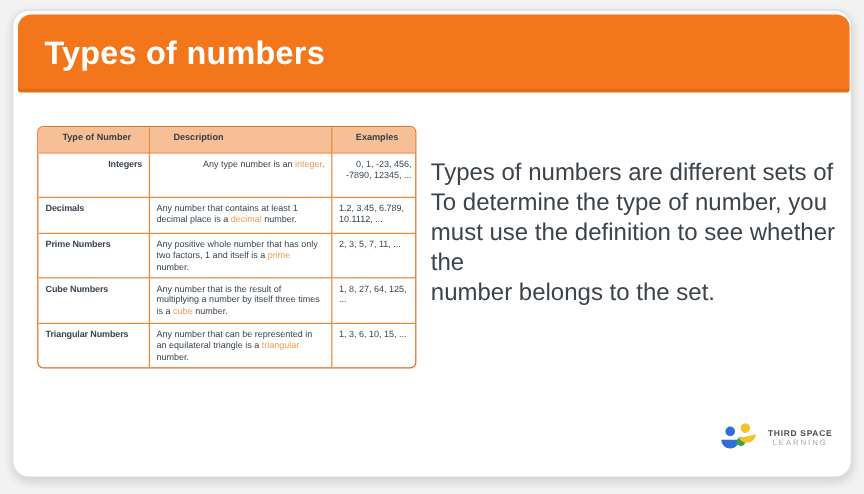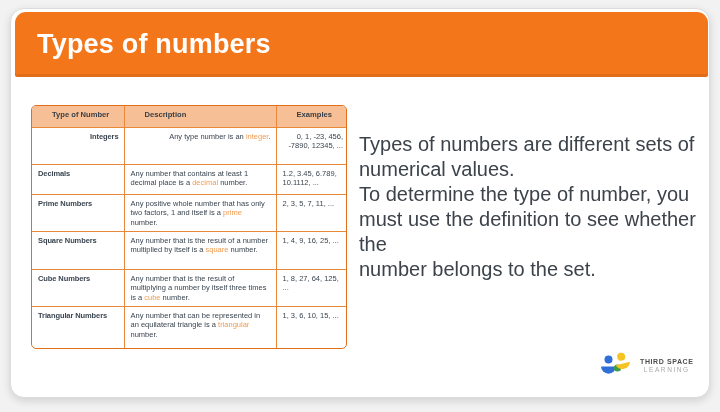--- a/index.html
+++ b/index.html
@@ -102,42 +102,36 @@
           <td class="type-cell">Decimals</td>
           <td><span>Any number that contains at least 1 decimal place is a </span><span class="kw">decimal</span><span> number.</span></td>
           <td>1.2, 3.45, 6.789, 10.1112, ...</td>
         </tr>
         <tr>
           <td class="type-cell">Prime Numbers</td>
           <td><span>Any positive whole number that has only two factors, 1 and itself is a </span><span class="kw">prime</span><span> number.</span></td>
           <td>2, 3, 5, 7, 11, ...</td>
         </tr>
         <tr>
-          <td class="type-cell">Square Numbers</td>
-          <td><span>Any number that is the result of a number multiplied by itself is a </span><span class="kw">square</span><span> number.</span></td>
-          <td>1, 4, 9, 16, 25, ...</td>
-        </tr>
-        <tr>
           <td class="type-cell">Cube Numbers</td>
           <td><span>Any number that is the result of multiplying a number by itself three times is a </span><span class="kw">cube</span><span> number.</span></td>
           <td>1, 8, 27, 64, 125, ...</td>
         </tr>
         <tr>
           <td class="type-cell">Triangular Numbers</td>
           <td><span>Any number that can be represented in an equilateral triangle is a </span><span class="kw">triangular</span><span> number.</span></td>
           <td>1, 3, 6, 10, 15, ...</td>
         </tr>
       </tbody>
     </table>
   </div>
 
   <div class="side-text">
     <div class="para">
       <div>Types of numbers are different sets of</div>
-      <div>numerical values.</div>
     </div>
     <div class="para">
       <div>To determine the type of number, you</div>
       <div>must use the definition to see whether the</div>
       <div>number belongs to the set.</div>
     </div>
   </div>
 
   <div class="logo">
     <svg width="34" height="28" viewBox="0 0 34 28">

